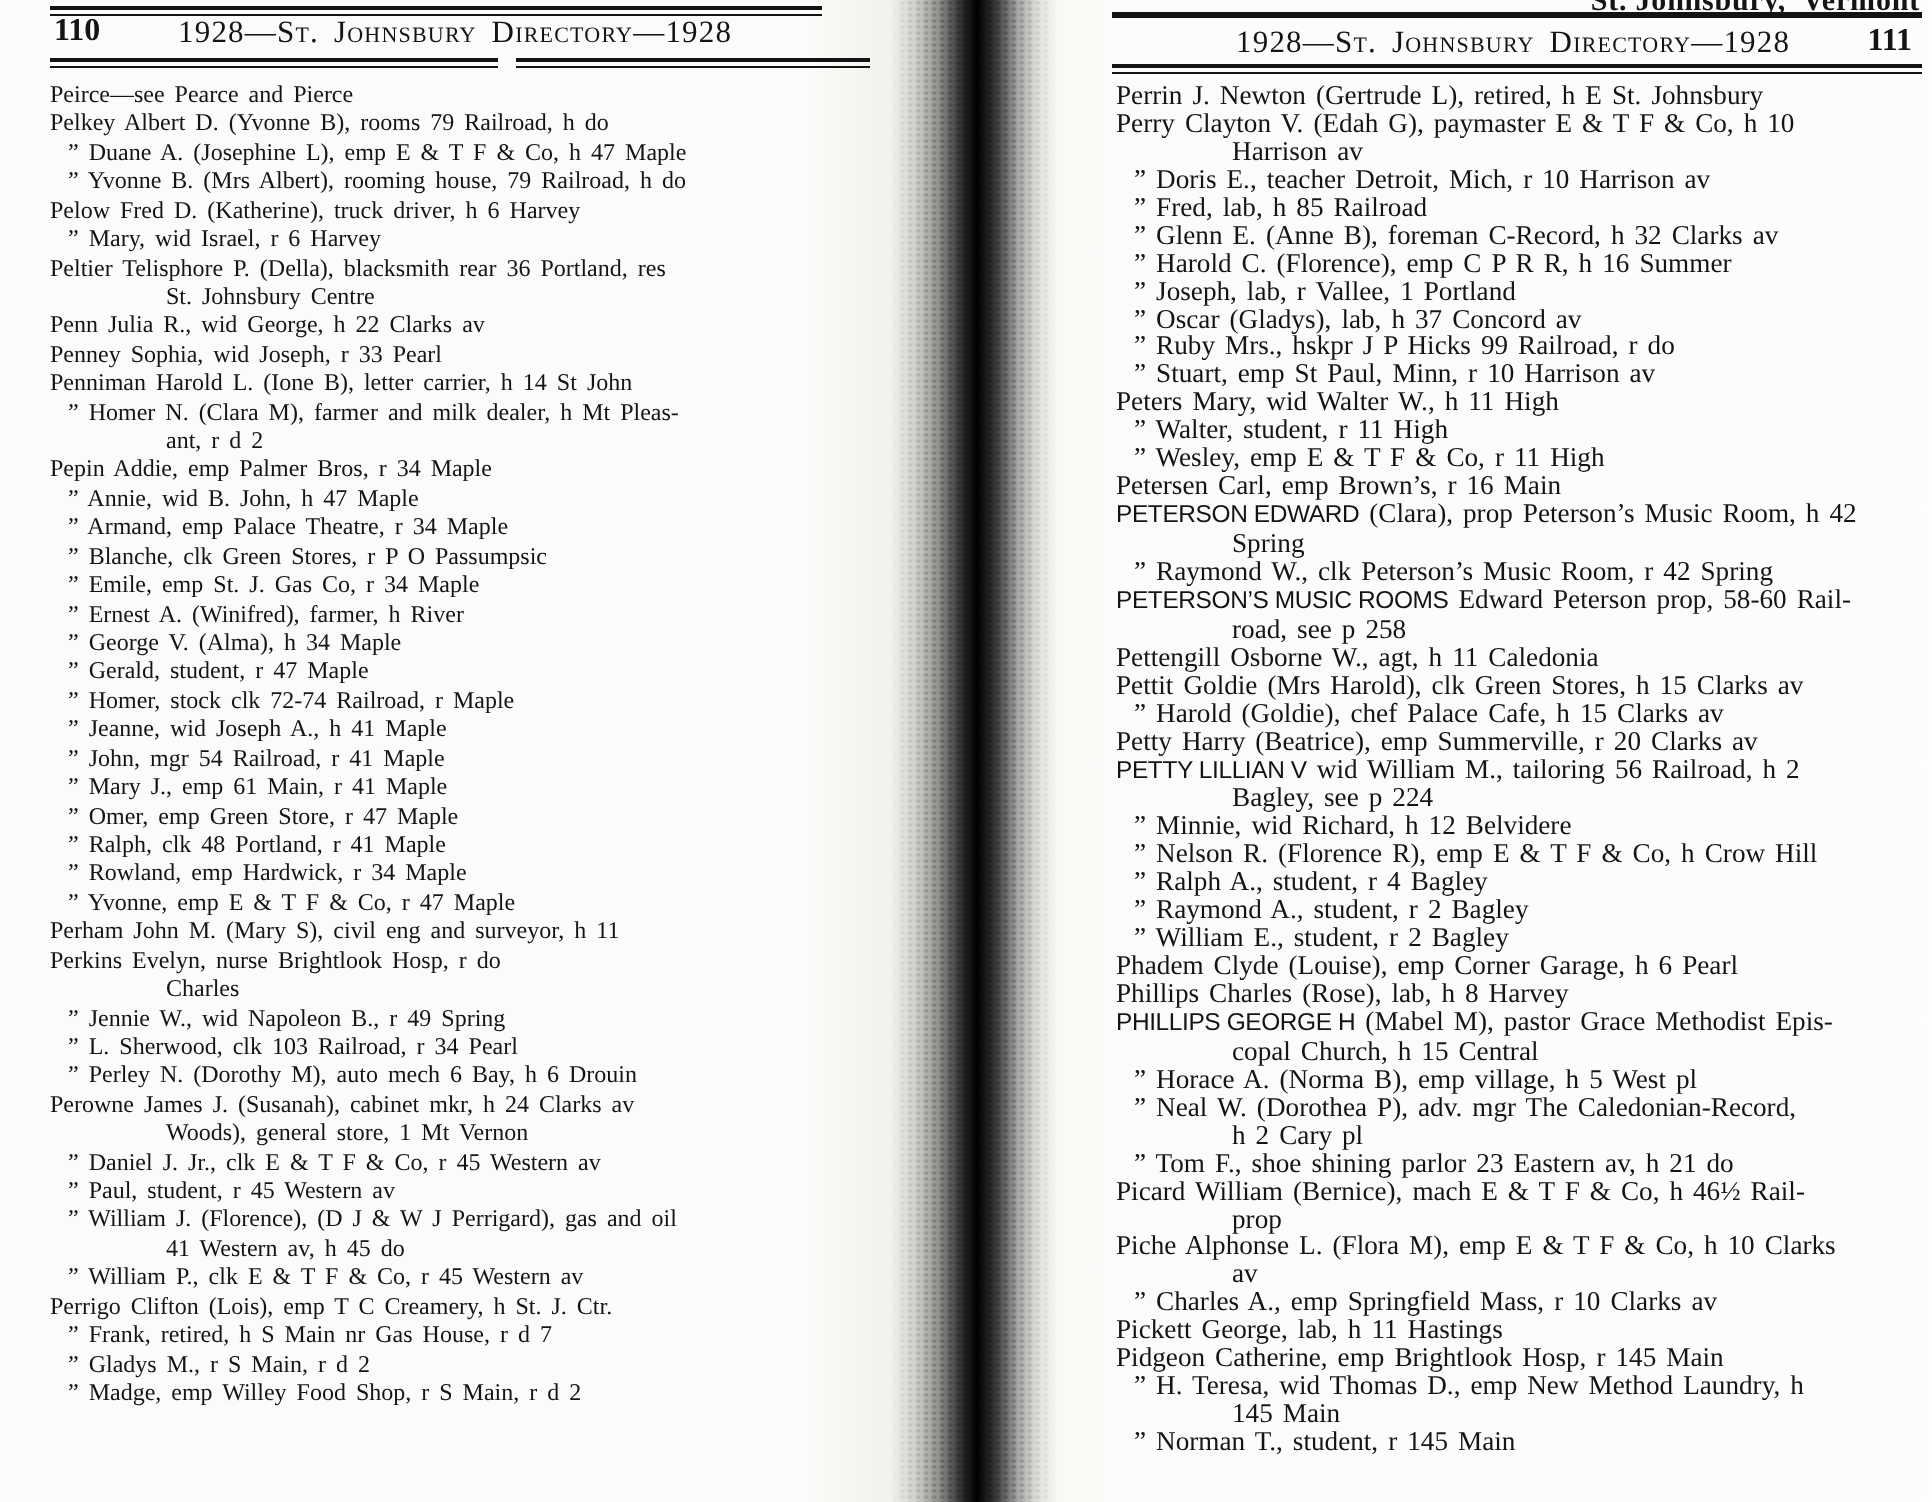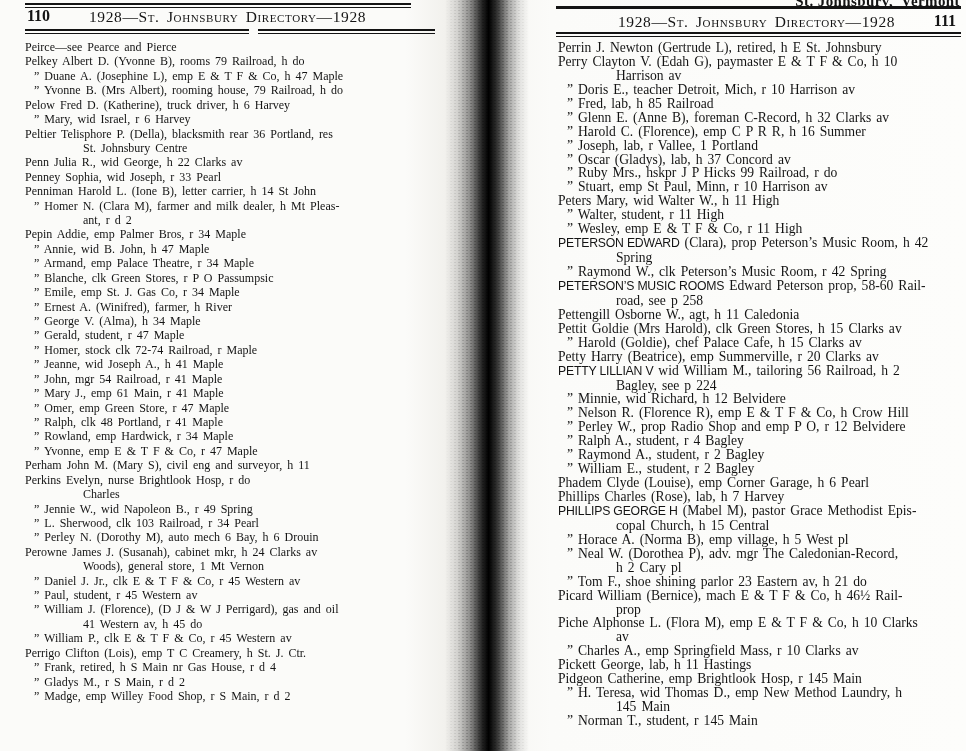--- a/index.html
+++ b/index.html
@@ -109,21 +109,21 @@
         <div class="line i1">” L. Sherwood, clk 103 Railroad, r 34 Pearl</div>
         <div class="line i1">” Perley N. (Dorothy M), auto mech 6 Bay, h 6 Drouin</div>
         <div class="line i0">Perowne James J. (Susanah), cabinet mkr, h 24 Clarks av</div>
         <div class="line i2">Woods), general store, 1 Mt Vernon</div>
         <div class="line i1">” Daniel J. Jr., clk E &amp; T F &amp; Co, r 45 Western av</div>
         <div class="line i1">” Paul, student, r 45 Western av</div>
         <div class="line i1">” William J. (Florence), (D J &amp; W J Perrigard), gas and oil</div>
         <div class="line i2">41 Western av, h 45 do</div>
         <div class="line i1">” William P., clk E &amp; T F &amp; Co, r 45 Western av</div>
         <div class="line i0">Perrigo Clifton (Lois), emp T C Creamery, h St. J. Ctr.</div>
-        <div class="line i1">” Frank, retired, h S Main nr Gas House, r d 4</div>
+        <div class="line i1">” Frank, retired, h S Main nr Gas House, r d 7</div>
         <div class="line i1">” Gladys M., r S Main, r d 2</div>
         <div class="line i1">” Madge, emp Willey Food Shop, r S Main, r d 2</div>
       </div>
   </section>
 
   <section class="page right">
     <span class="corner">St. Johnsbury,  Vermont</span>
     <div class="rule rp-top"></div>
     <header>
       <span class="title rp-title">1928—St. Johnsbury Directory—1928</span>
@@ -138,39 +138,39 @@
         <div class="line i1">” Fred, lab, h 85 Railroad</div>
         <div class="line i1">” Glenn E. (Anne B), foreman C-Record, h 32 Clarks av</div>
         <div class="line i1">” Harold C. (Florence), emp C P R R, h 16 Summer</div>
         <div class="line i1">” Joseph, lab, r Vallee, 1 Portland</div>
         <div class="line i1">” Oscar (Gladys), lab, h 37 Concord av</div>
         <div class="line i1">” Ruby Mrs., hskpr J P Hicks 99 Railroad, r do</div>
         <div class="line i1">” Stuart, emp St Paul, Minn, r 10 Harrison av</div>
         <div class="line i0">Peters Mary, wid Walter W., h 11 High</div>
         <div class="line i1">” Walter, student, r 11 High</div>
         <div class="line i1">” Wesley, emp E &amp; T F &amp; Co, r 11 High</div>
+        <div class="line i0">Petersen Carl, emp Brown’s, r 16 Main</div>
         <div class="line i0"><span class="bold-name">PETERSON EDWARD</span> (Clara), prop Peterson’s Music Room, h 42</div>
         <div class="line i2">Spring</div>
         <div class="line i1">” Raymond W., clk Peterson’s Music Room, r 42 Spring</div>
         <div class="line i0"><span class="bold-name">PETERSON’S MUSIC ROOMS</span> Edward Peterson prop, 58-60 Rail-</div>
         <div class="line i2">road, see p 258</div>
         <div class="line i0">Pettengill Osborne W., agt, h 11 Caledonia</div>
         <div class="line i0">Pettit Goldie (Mrs Harold), clk Green Stores, h 15 Clarks av</div>
         <div class="line i1">” Harold (Goldie), chef Palace Cafe, h 15 Clarks av</div>
         <div class="line i0">Petty Harry (Beatrice), emp Summerville, r 20 Clarks av</div>
         <div class="line i0"><span class="bold-name">PETTY LILLIAN V</span> wid William M., tailoring 56 Railroad, h 2</div>
         <div class="line i2">Bagley, see p 224</div>
         <div class="line i1">” Minnie, wid Richard, h 12 Belvidere</div>
         <div class="line i1">” Nelson R. (Florence R), emp E &amp; T F &amp; Co, h Crow Hill</div>
-        <div class="line i1">” Perley W., prop Radio Shop and emp P O, r 12 Belvidere</div>
         <div class="line i1">” Ralph A., student, r 4 Bagley</div>
         <div class="line i1">” Raymond A., student, r 2 Bagley</div>
         <div class="line i1">” William E., student, r 2 Bagley</div>
         <div class="line i0">Phadem Clyde (Louise), emp Corner Garage, h 6 Pearl</div>
-        <div class="line i0">Phillips Charles (Rose), lab, h 7 Harvey</div>
+        <div class="line i0">Phillips Charles (Rose), lab, h 8 Harvey</div>
         <div class="line i0"><span class="bold-name">PHILLIPS GEORGE H</span> (Mabel M), pastor Grace Methodist Epis-</div>
         <div class="line i2">copal Church, h 15 Central</div>
         <div class="line i1">” Horace A. (Norma B), emp village, h 5 West pl</div>
         <div class="line i1">” Neal W. (Dorothea P), adv. mgr The Caledonian-Record,</div>
         <div class="line i2">h 2 Cary pl</div>
         <div class="line i1">” Tom F., shoe shining parlor 23 Eastern av, h 21 do</div>
         <div class="line i0">Picard William (Bernice), mach E &amp; T F &amp; Co, h 46½ Rail-</div>
         <div class="line i2">prop</div>
         <div class="line i0">Piche Alphonse L. (Flora M), emp E &amp; T F &amp; Co, h 10 Clarks</div>
         <div class="line i2">av</div>

